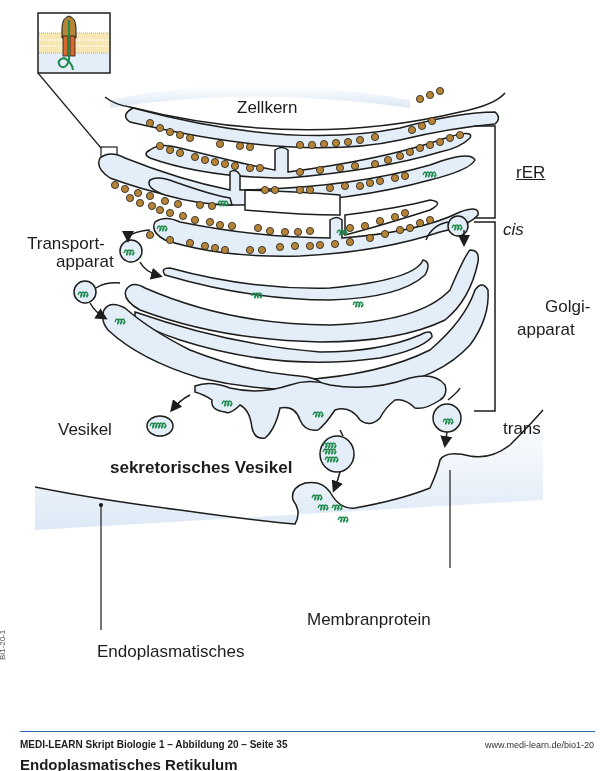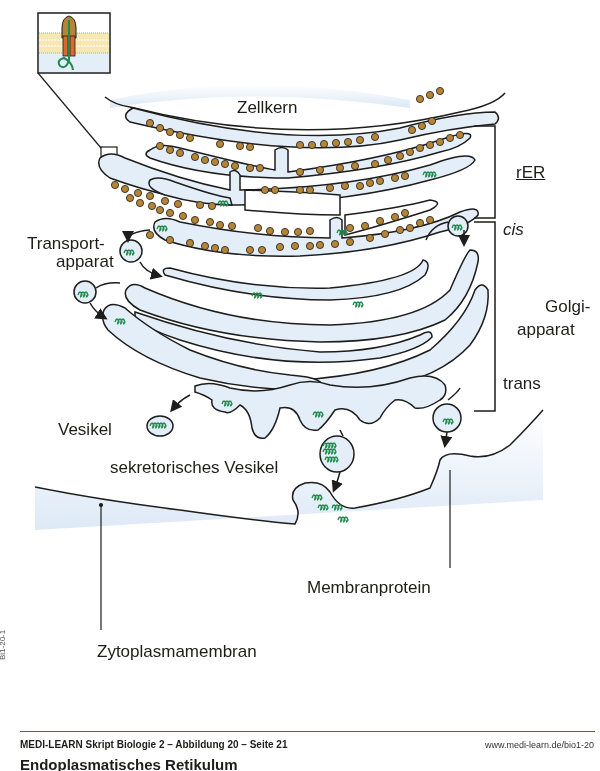--- a/index.html
+++ b/index.html
@@ -243,26 +243,26 @@
       <path d="M443,422 q2,-6 4,0 q-2,4 -1,0 q2,-6 4,0 q-2,4 -1,0 q2,-6 4,0 q-2,4 -1,0"></path>
       <path d="M423,175 q2,-6 4,0 q-2,4 -1,0 q2,-6 4,0 q-2,4 -1,0 q2,-6 4,0 q-2,4 -1,0 q2,-6 4,0 q-2,4 -1,0"></path>
     </g>
 </svg>
 
 <div class="lbl" style="left:237px; top:98px;">Zellkern</div>
 <div class="lbl" style="left:516px; top:163px;text-decoration:underline;">rER</div>
 <div class="lbl" style="left:503px; top:220px;font-style:italic;">cis</div>
 <div class="lbl" style="left:545px; top:297px;">Golgi-</div>
 <div class="lbl" style="left:517px; top:320px;">apparat</div>
-<div class="lbl" style="left:503px; top:374px;text-align:center;">trans</div>
+<div class="lbl" style="left:503px; top:419px;text-align:center;">trans</div>
 <div class="lbl" style="left:27px; top:234px;">Transport-</div>
 <div class="lbl" style="left:56px; top:252px;">apparat</div>
 <div class="lbl" style="left:58px; top:420px;">Vesikel</div>
-<div class="lbl" style="left:110px; top:458px;">sekretorisches Vesikel</div>
-<div class="lbl" style="left:307px; top:578px;">Membranprotein</div>
-<div class="lbl" style="left:97px; top:642px;">Zytoplasmamembran</div>
+<div class="lbl" style="left:110px; top:458px;font-weight:bold;">sekretorisches Vesikel</div>
+<div class="lbl" style="left:307px; top:610px;">Membranprotein</div>
+<div class="lbl" style="left:97px; top:642px;">Endoplasmatisches</div>
 
 <div class="side-id">Bi1-20-1</div>
 
 <div class="footer-rule"></div>
-<div class="footer-title">MEDI-LEARN Skript Biologie 2 – Abbildung 20 – Seite 21</div>
+<div class="footer-title">MEDI-LEARN Skript Biologie 1 – Abbildung 20 – Seite 35</div>
 <div class="footer-sub">Endoplasmatisches Retikulum</div>
 <div class="footer-url">www.medi-learn.de/bio1-20</div>
 
 </body></html>

